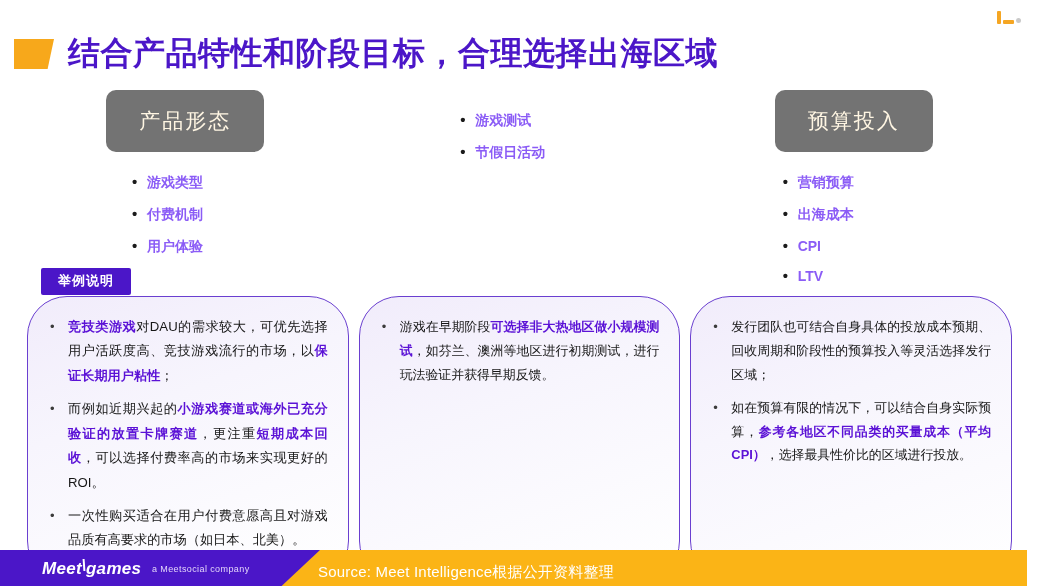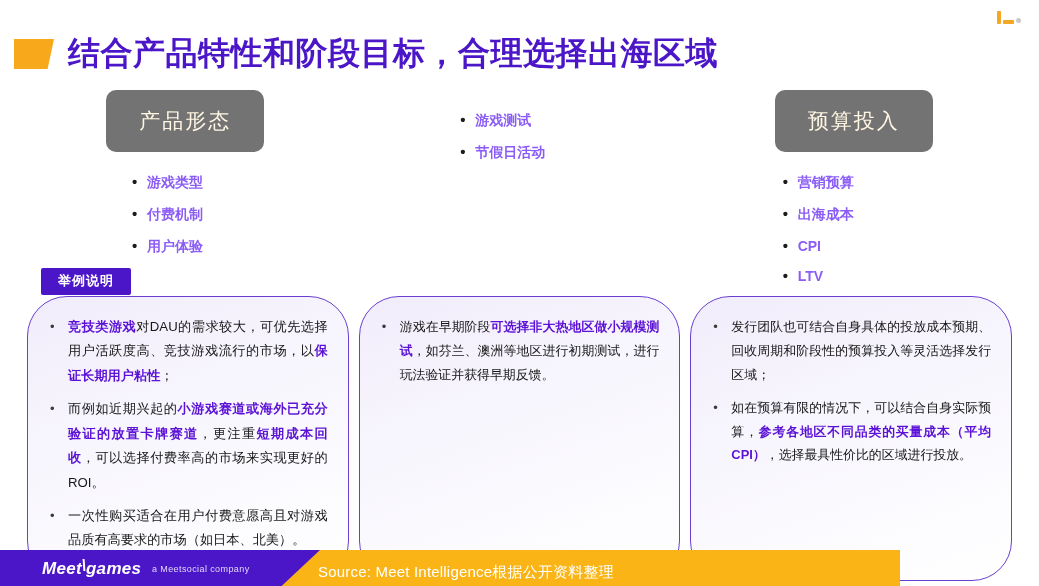--- a/index.html
+++ b/index.html
@@ -91,21 +91,21 @@
   .card li::before {
     content: "•"; position: absolute; left: 6px; top: 0;
     color: #3b3b3b; font-size: 13px;
   }
   .hl { color: #5B12D6; font-weight: bold; }
 
   .card-2 li { font-size: 12.9px; }
   .card-3 li { font-size: 12.9px; }
 
   
-  .footer { position: absolute; left: 0; bottom: 0; width: 900px; height: 36px; }
+  .footer { position: absolute; left: 0; bottom: 0; width: 1027px; height: 36px; }
   .footer-bg-orange { position: absolute; inset: 0; background: #FBB416; }
   .footer-bg-purple {
     position: absolute; left: 0; top: 0; height: 36px; width: 320px;
     background: #4B16C8;
     clip-path: polygon(0 0, 100% 0, 88% 100%, 0 100%);
   }
   .footer-logo {
     position: absolute; left: 42px; top: 9px;
     display: flex; align-items: baseline;
   }

